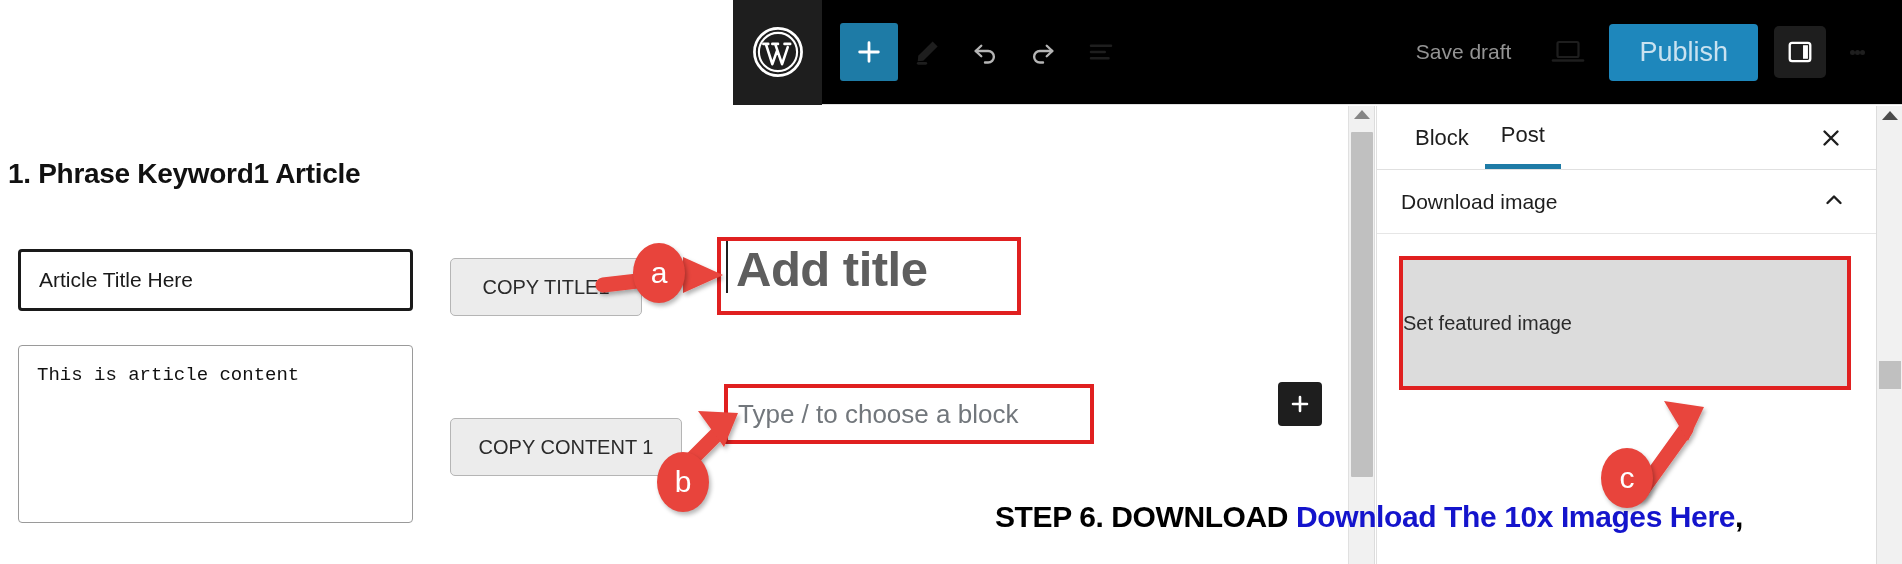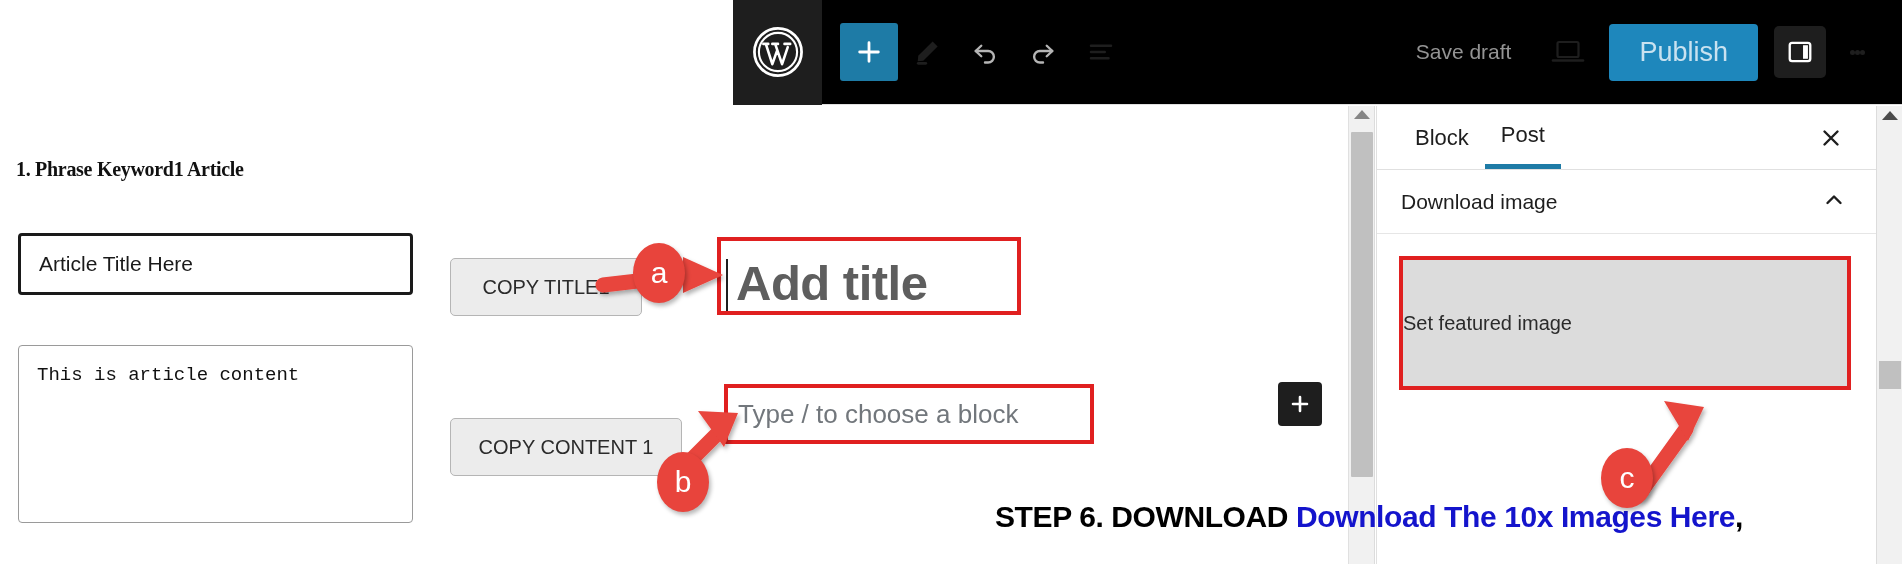--- a/index.html
+++ b/index.html
@@ -46,27 +46,27 @@
     margin-left: 16px; cursor: pointer;
   }
   .kebab { width: 46px; height: 52px; display:flex; align-items:center; justify-content:center;
            margin-left: 8px; cursor: pointer; }
   .kebab i { display:block; width:5px; height:5px; border-radius:50%; background:#1e1e1e; margin:2.5px 0; }
   .laptop-icon { width: 54px; height: 52px; display:flex; align-items:center; justify-content:center;
                  margin-left: 14px; cursor:pointer; }
 
   
   .left-heading {
-    position: absolute; left: 16px; top: 158px;
-    font-size: 20px; font-weight: bold; color: #111;
+    position: absolute; left: 8px; top: 158px;
+    font-size: 28px; font-weight: bold; color: #111;
     letter-spacing: -0.3px;
-    font-family: Liberation Serif, serif;
+    font-family: Liberation Sans, sans-serif;
   }
   .title-input {
-    position: absolute; left: 18px; top: 233px; width: 395px; height: 62px;
+    position: absolute; left: 18px; top: 249px; width: 395px; height: 62px;
     border: 3px solid #1a1a1a; border-radius: 4px; background: #fff;
     font-size: 21px; color: #1a1a1a; padding: 0 18px;
     font-family: "Liberation Sans", sans-serif;
   }
   .content-area {
     position: absolute; left: 18px; top: 345px; width: 395px; height: 178px;
     border: 1px solid #9a9a9a; border-radius: 4px; background: #fff;
     font-size: 19px; color: #111; padding: 18px;
     font-family: "Liberation Mono", monospace; resize: none;
   }
@@ -79,21 +79,21 @@
   #copy-content-btn { left: 450px; top: 418px; width: 232px; height: 58px; }
 
   
   .editor-canvas {
     position: absolute; left: 733px; top: 106px; width: 616px; height: 458px;
     background: #fff; border-right: 1px solid #e0e0e0;
   }
   .add-title-wrap {
     position: absolute; left: 717px; top: 237px; width: 304px; height: 78px;
     border: 4px solid #e02020; background: #fff;
-    display: flex; align-items: flex-end;
+    display: flex; align-items: flex-start;
   }
   .caret { width: 2px; height: 52px; background: #1e1e1e; margin-left: 5px; flex: 0 0 auto; }
   .add-title-text {
     font-size: 49px; font-weight: bold; color: #5e5e5e; margin-left: 8px;
     font-family: "Liberation Sans", sans-serif; letter-spacing: -0.5px; white-space: nowrap;
   }
   .block-prompt-wrap {
     position: absolute; left: 724px; top: 384px; width: 370px; height: 60px;
     border: 4px solid #e02020; background: #fff; display: flex; align-items: center;
   }

